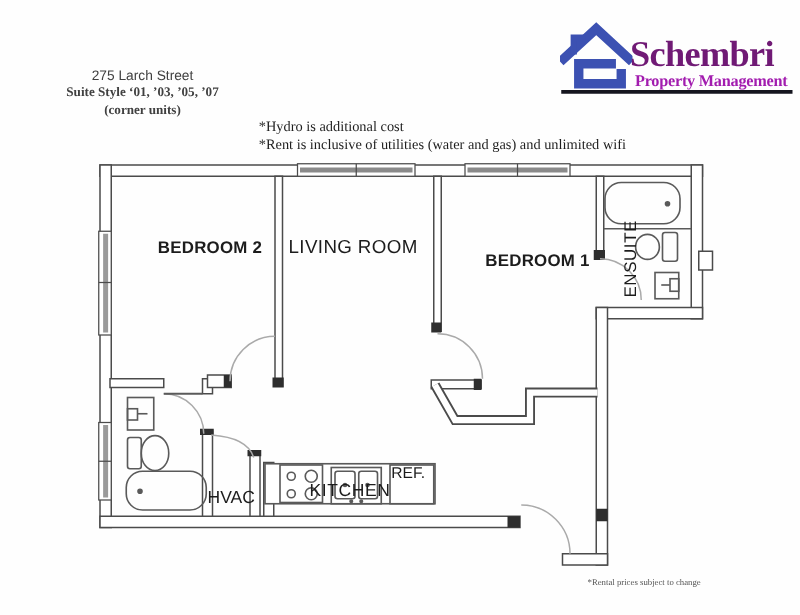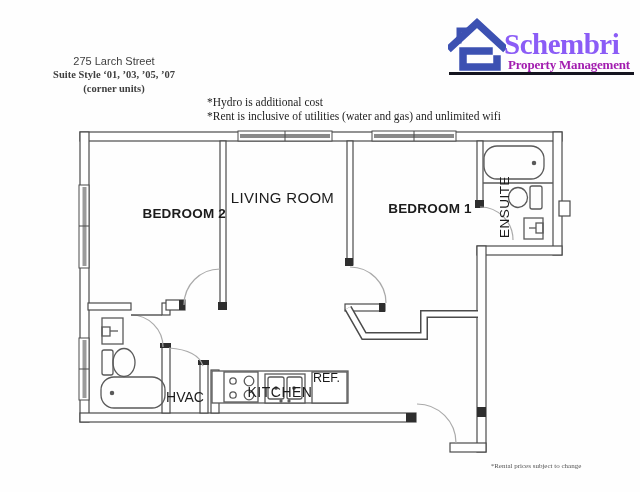--- a/index.html
+++ b/index.html
@@ -5,42 +5,42 @@
   html,body{margin:0;padding:0;background:#fff;}
   .page{position:relative;width:640px;height:492px;background:#fefefe;overflow:hidden;
         font-family:"Liberation Sans",sans-serif;}
   
   .addr{position:absolute;left:30px;top:54px;width:168px;text-align:center;color:#404040;}
   .addr .l1{font-family:"Liberation Sans",sans-serif;font-size:11px;line-height:14px;}
   .addr .l2,.addr .l3{font-family:"Liberation Serif",serif;font-weight:bold;font-size:10.5px;line-height:14px;}
   
   .logo-icon{position:absolute;left:448px;top:13px;}
   .logo-name{position:absolute;left:504px;top:30px;font-family:"Liberation Serif",serif;
-             font-weight:bold;font-size:29px;letter-spacing:-0.5px;color:#8b5cf6;line-height:1;}
+             font-weight:bold;font-size:29px;letter-spacing:-0.5px;color:#701a75;line-height:1;}
   .logo-tag{position:absolute;left:508px;top:58px;font-family:"Liberation Serif",serif;
             font-weight:bold;font-size:13px;letter-spacing:-0.2px;color:#a21caf;line-height:1;}
   .logo-rule{position:absolute;left:449px;top:72px;width:185px;height:2.5px;background:#15151f;}
   
   .notes{position:absolute;left:207px;top:95px;font-family:"Liberation Serif",serif;
          font-size:11.5px;line-height:14px;color:#1e1e1e;}
   
   .plan{position:absolute;left:0;top:0;}
   
   .room-label{position:absolute;color:#1c1c1c;text-align:center;white-space:nowrap;}
   .rl-bold{font-weight:bold;font-size:13.5px;letter-spacing:0.2px;}
-  .rl-bed2{left:110px;top:206px;width:116px;text-align:right;}
+  .rl-bed2{left:110px;top:190px;width:116px;}
   .rl-living{left:225px;top:189px;width:115px;font-size:15px;letter-spacing:0.3px;}
   .rl-bed1{left:372px;top:189px;width:116px;margin-top:12px;}
   .rl-ensuite{left:497px;top:240px;width:66px;font-size:13.5px;letter-spacing:0.5px;
               transform:rotate(-90deg);transform-origin:0 0;}
   .rl-kitchen{left:240px;top:352px;width:80px;font-size:14px;letter-spacing:0.5px;margin-top:32px;}
   .rl-hvac{left:162px;top:377px;width:46px;font-size:14px;margin-top:12px;}
   .rl-ref{left:313px;top:371px;width:15px;font-size:12.5px;}
   
-  .footnote{position:absolute;left:470px;top:462px;width:132px;text-align:center;
+  .footnote{position:absolute;left:470px;top:462px;width:132px;text-align:left;
             font-family:"Liberation Serif",serif;font-size:7px;color:#555;}
 </style>
 </head>
 <body>
 
 <div class="page">
 
   <div class="addr">
     <div class="l1">275 Larch Street</div>
     <div class="l2">Suite Style ‘01, ’03, ’05, ’07</div>

